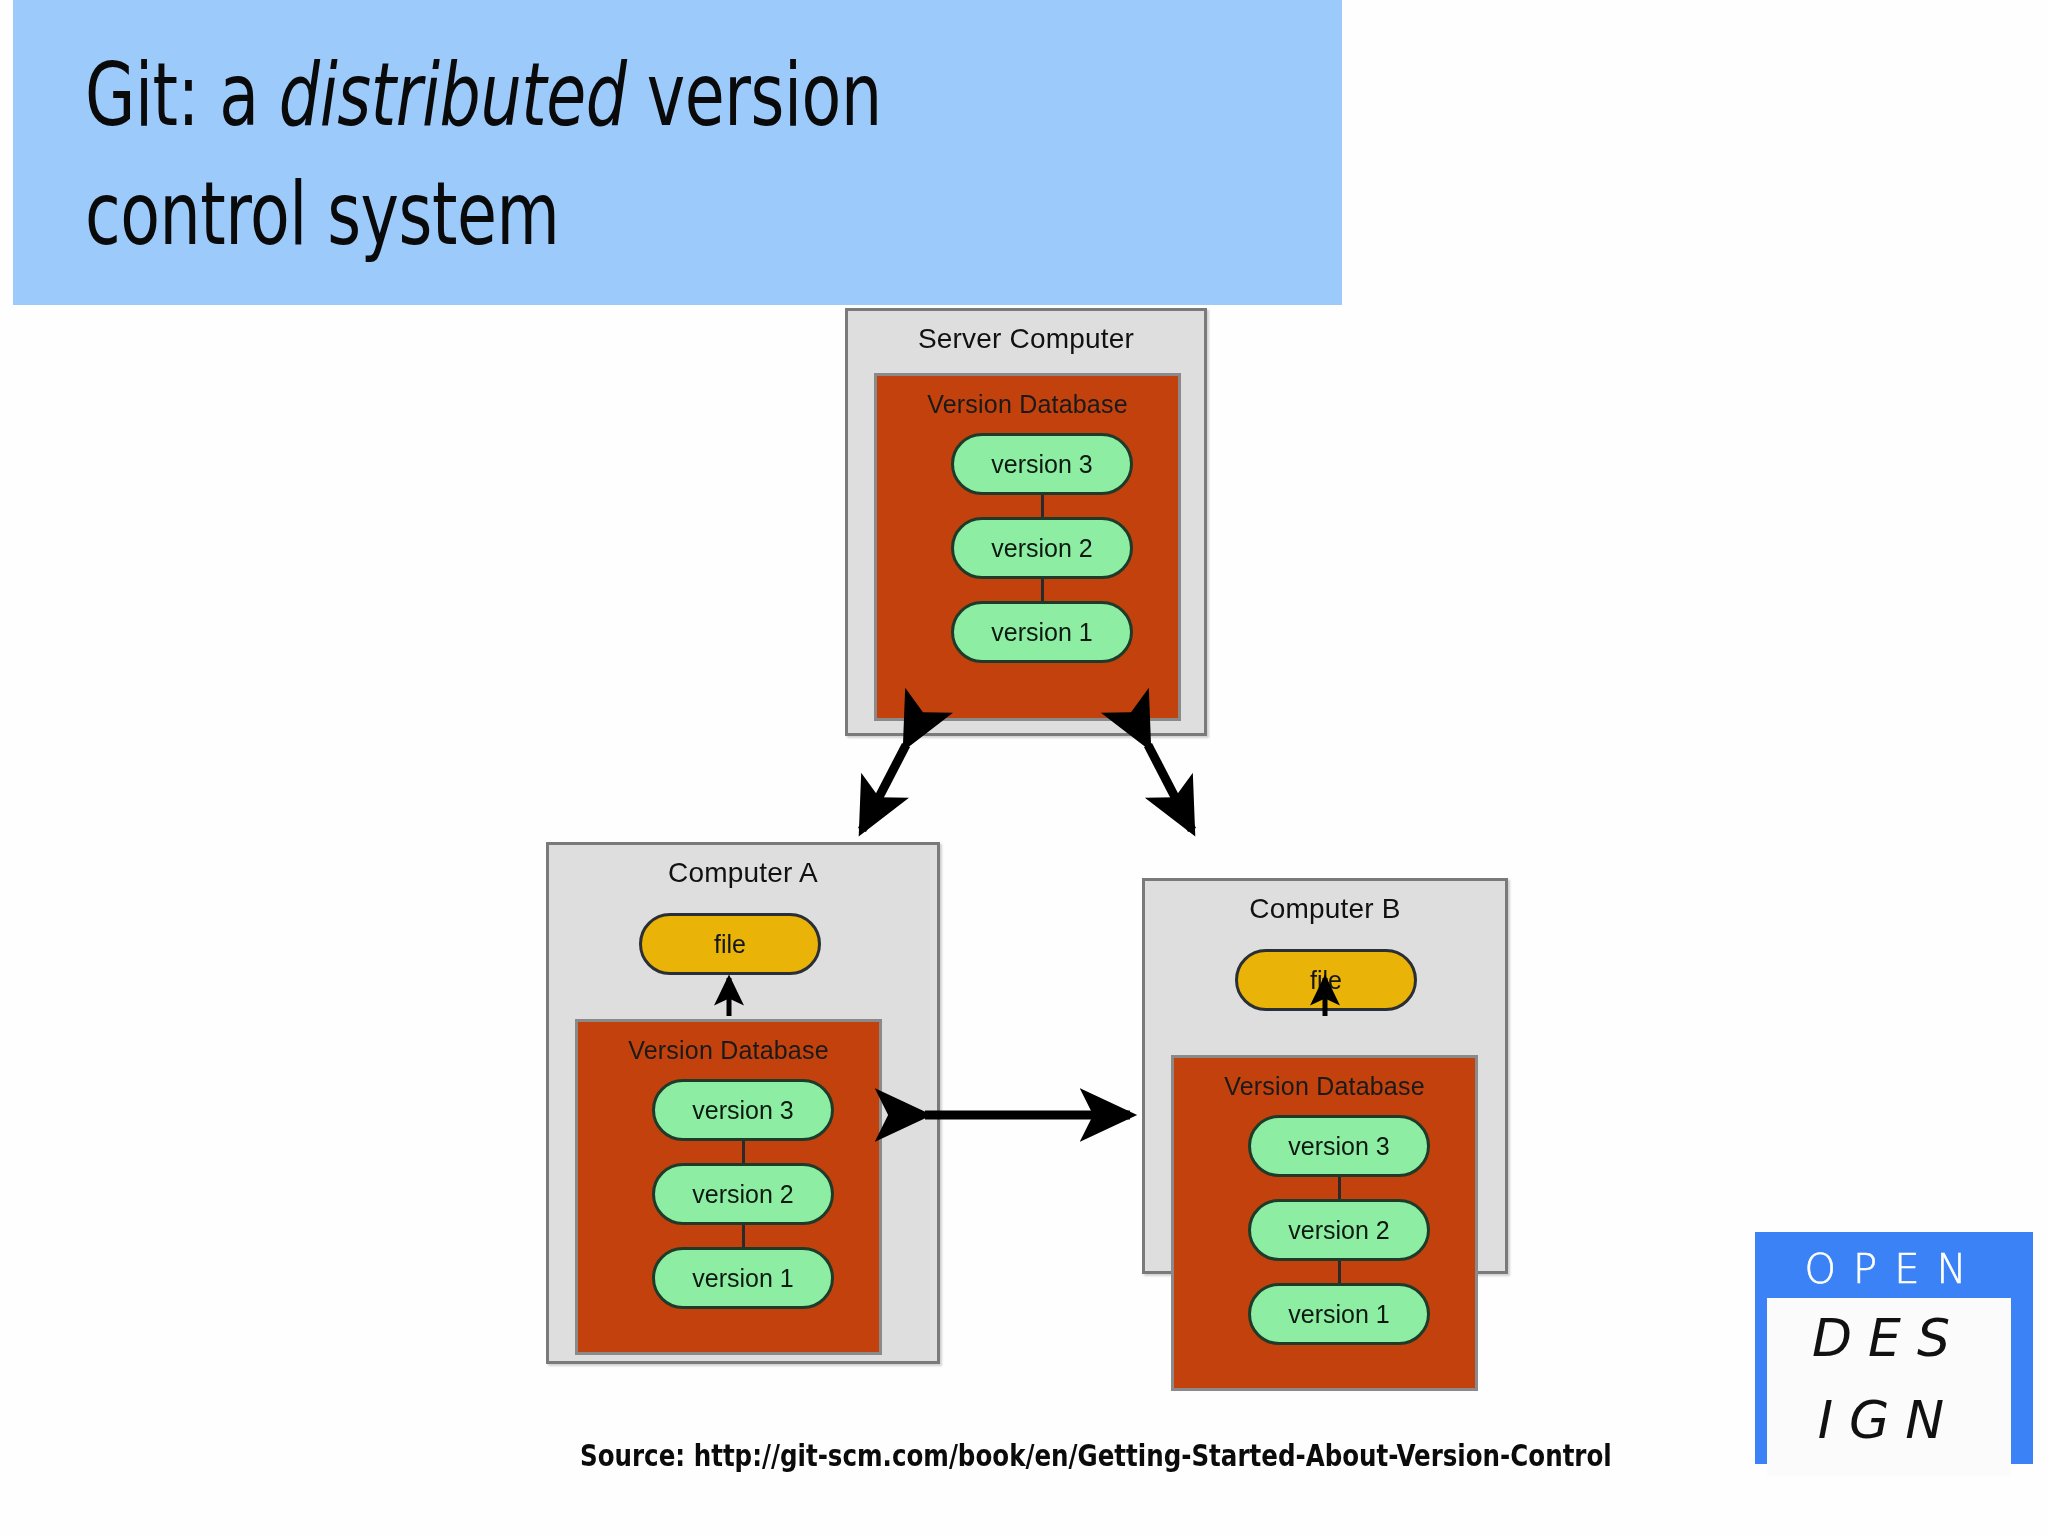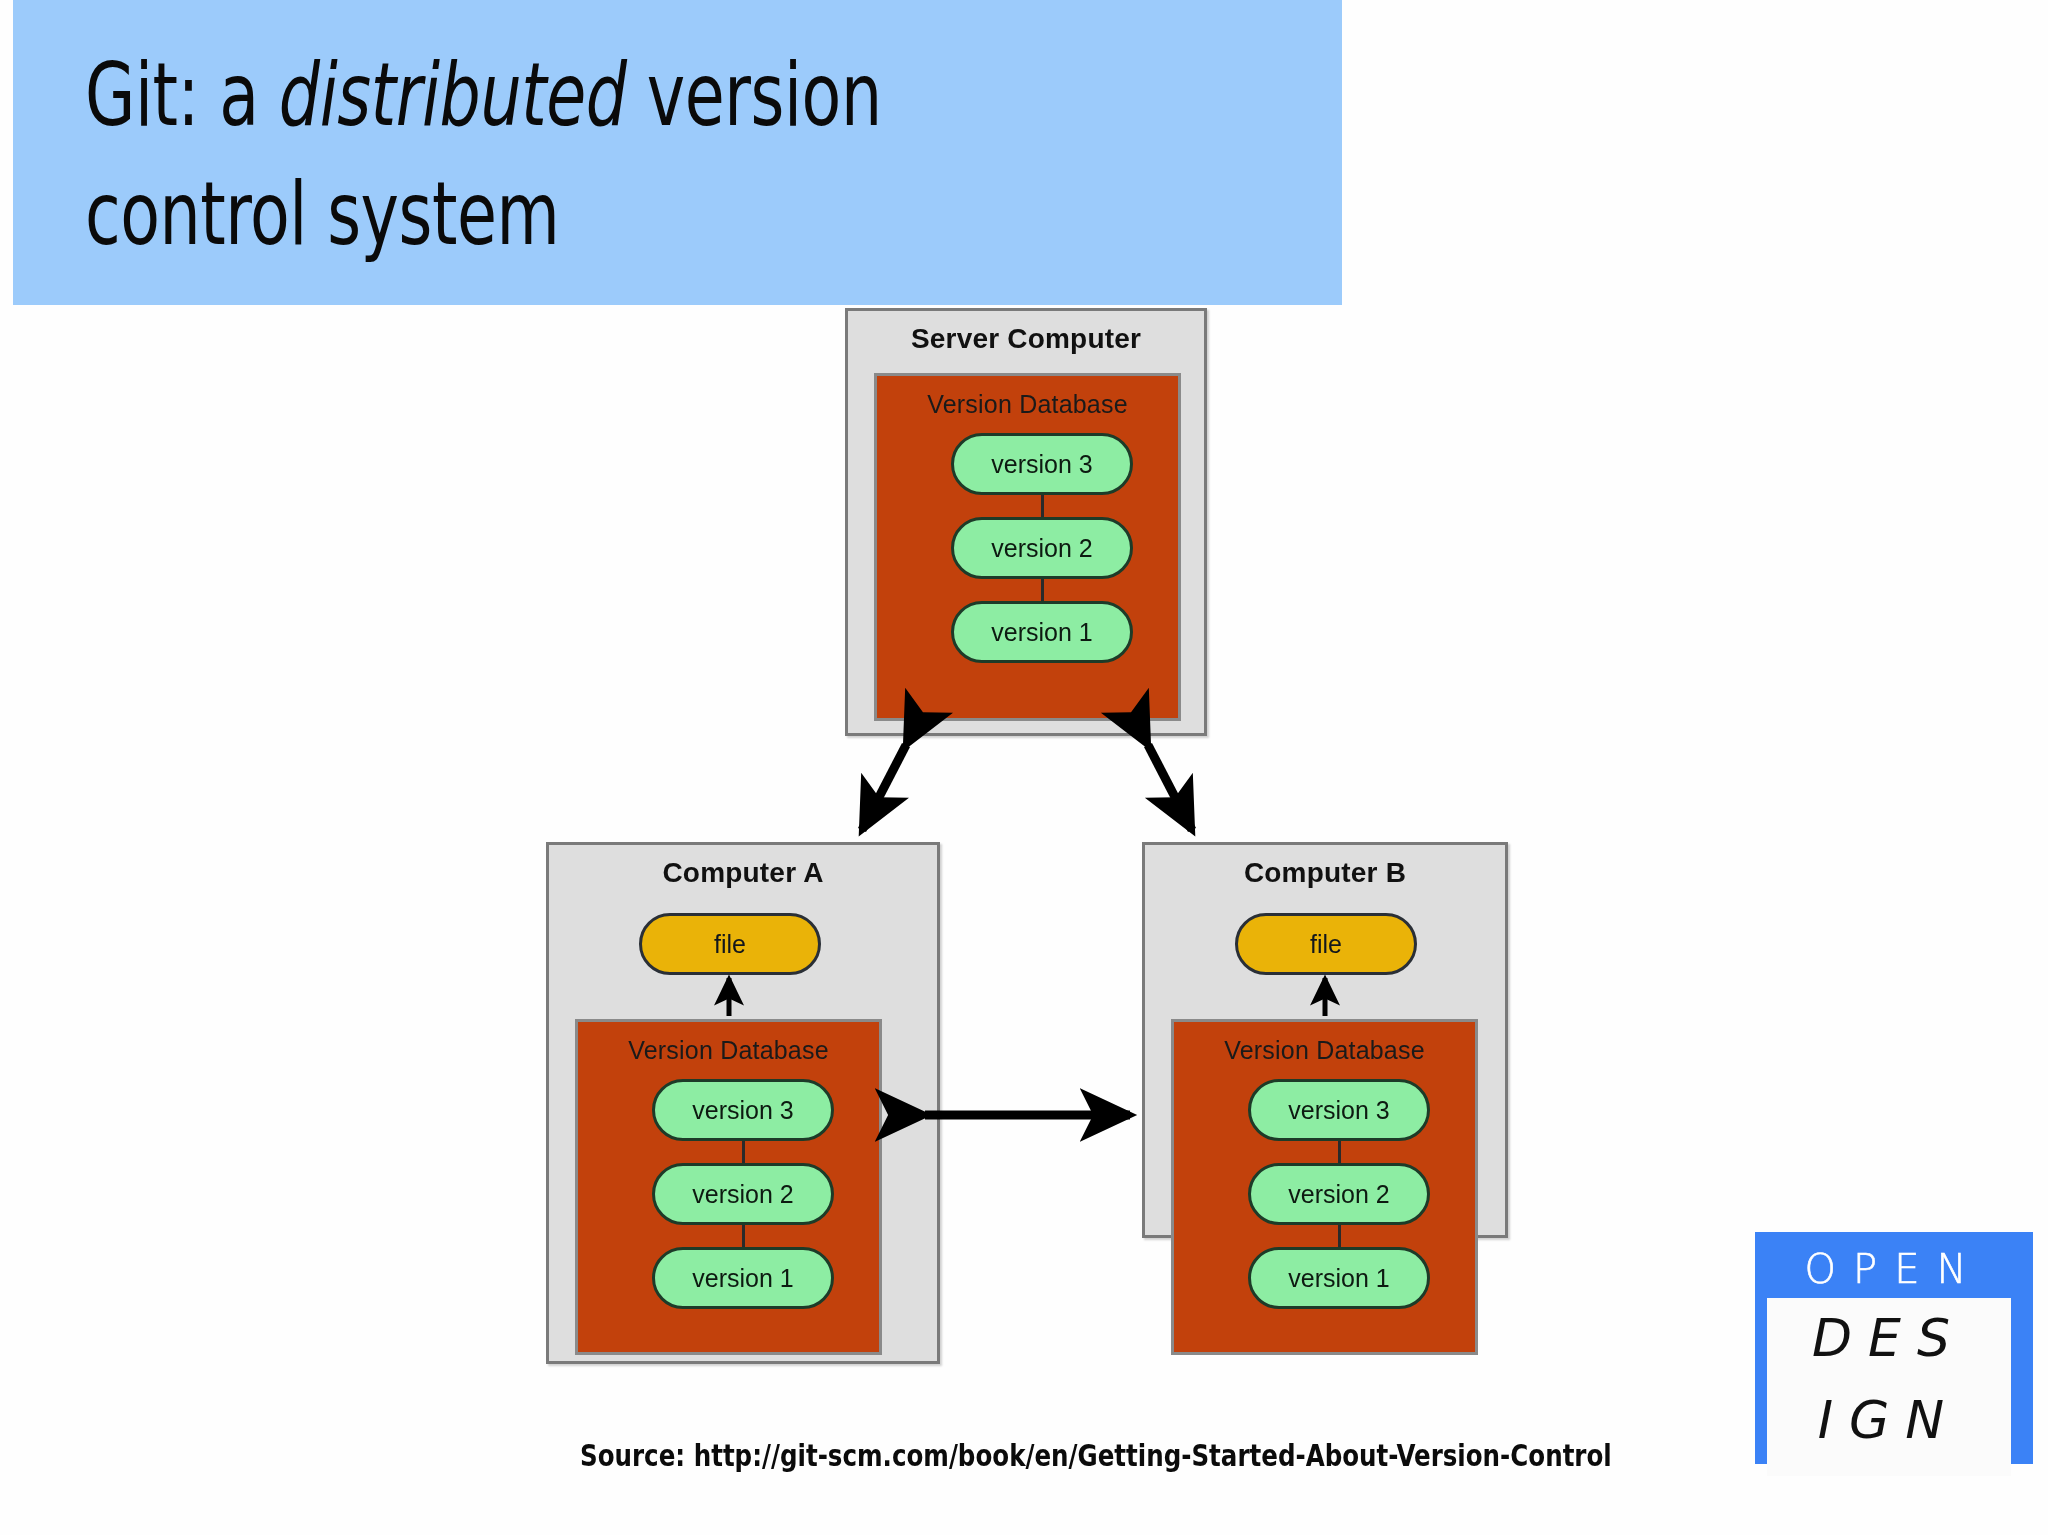--- a/index.html
+++ b/index.html
@@ -36,21 +36,21 @@
   .machine{
     position:absolute;
     background:#dedede;
     border:3px solid #7a7a7a;
     box-sizing:border-box;
     box-shadow:2px 2px 2px rgba(0,0,0,0.18);
   }
   .machine-title{
     text-align:center;
     font-size:28px;
-    font-weight:bold;
+    font-weight:normal;
     color:#111111;
     margin-top:12px;
     letter-spacing:0.2px;
   }
   .vdb{
     position:absolute;
     background:#c2410c;
     border:3px solid #8a8a8a;
     box-sizing:border-box;
   }
@@ -165,21 +165,21 @@
       <div class="capsule-stack">
         <div class="capsule">version 3</div>
         <div class="connector"></div>
         <div class="capsule">version 2</div>
         <div class="connector"></div>
         <div class="capsule">version 1</div>
       </div>
     </div>
   </div>
 
-  <div class="machine" style="left:1142px;top:842px;width:366px;height:396px;">
+  <div class="machine" style="left:1142px;top:878px;width:366px;height:396px;">
     <div class="machine-title">Computer B</div>
     <div class="file-capsule" style="left:90px;top:68px;">file</div>
     <div class="vdb" style="left:26px;top:174px;width:307px;height:336px;">
       <div class="vdb-title">Version Database</div>
       <div class="capsule-stack">
         <div class="capsule">version 3</div>
         <div class="connector"></div>
         <div class="capsule">version 2</div>
         <div class="connector"></div>
         <div class="capsule">version 1</div>

